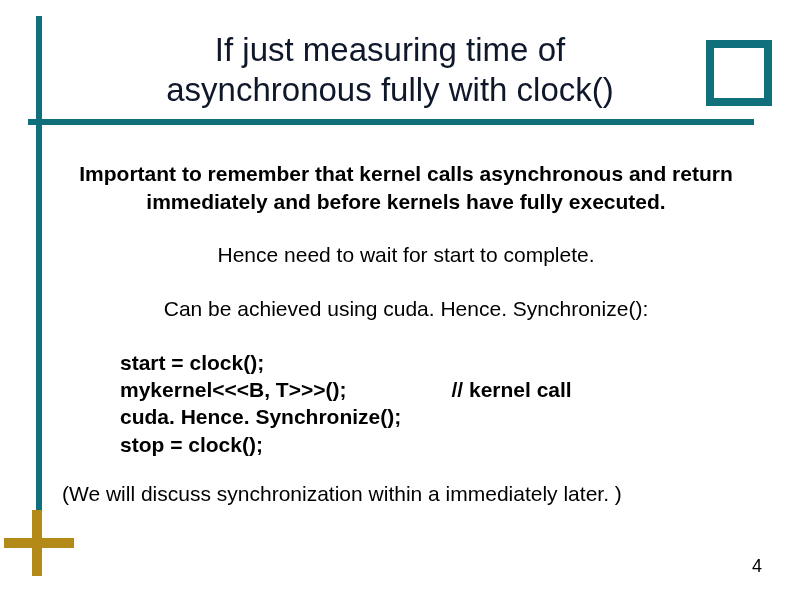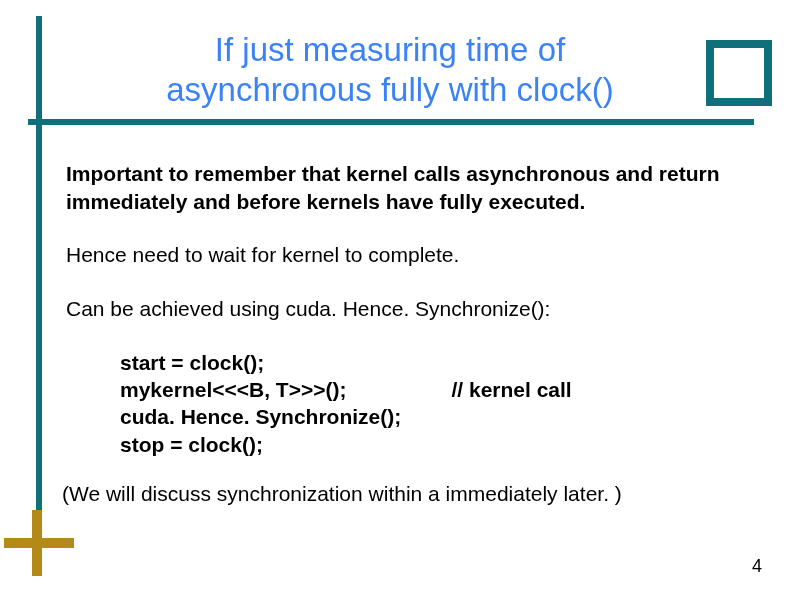--- a/index.html
+++ b/index.html
@@ -39,21 +39,21 @@
 
   
   .title {
     position: absolute;
     top: 30px;
     left: 60px;
     width: 660px;
     text-align: center;
     font-size: 33px;
     line-height: 1.2;
-    color: #3b82f6;
+    color: #0f172a;
   }
 
   
   .corner-square-outer {
     position: absolute;
     right: 22px;
     top: 40px;
     width: 66px;
     height: 66px;
     background: #0f6f7a;
@@ -94,20 +94,21 @@
     position: absolute;
     left: 66px;
     top: 160px;
     width: 680px;
   }
   .para {
     font-size: 21px;
     line-height: 1.32;
     margin-bottom: 26px;
     color: #000000;
+    text-align: center;
   }
   .para.bold { font-weight: bold; }
 
   .code-block {
     margin-left: 54px;
     margin-bottom: 24px;
   }
   .code-line {
     font-size: 21px;
     font-weight: bold;
@@ -144,21 +145,21 @@
   <div class="cross-h"></div>
   <div class="cross-v"></div>
 
   <div class="title">
     <span>If just measuring time of</span><br>
     <span>asynchronous fully with clock()</span>
   </div>
 
   <div class="content">
     <div class="para bold">Important to remember that kernel calls asynchronous and return immediately and before kernels have fully executed.</div>
-    <div class="para">Hence need to wait for kernel to complete.</div>
+    <div class="para">Hence need to wait for start to complete.</div>
     <div class="para">Can be achieved using cuda. Hence. Synchronize():</div>
 
     <div class="code-block">
       <div class="code-line">start = clock();</div>
       <div class="code-line">mykernel&lt;&lt;&lt;B, T&gt;&gt;&gt;();                  // kernel call</div>
       <div class="code-line">cuda. Hence. Synchronize();</div>
       <div class="code-line">stop = clock();</div>
     </div>
 
     <div class="closing">(We will discuss synchronization within a immediately later. )</div>

